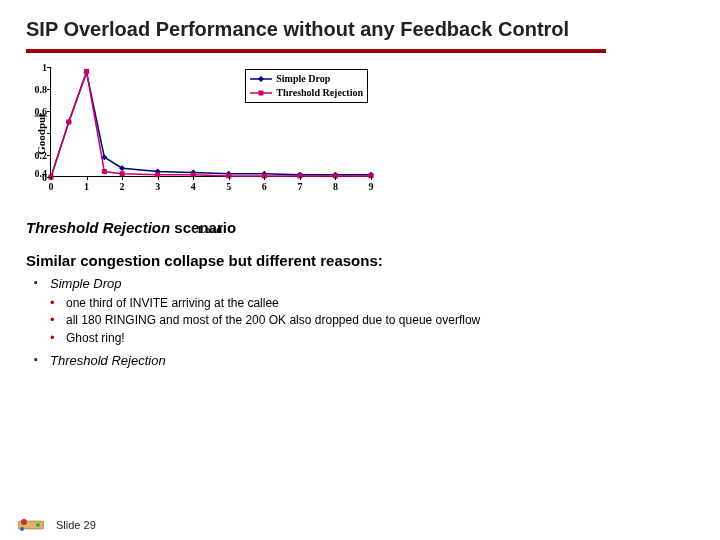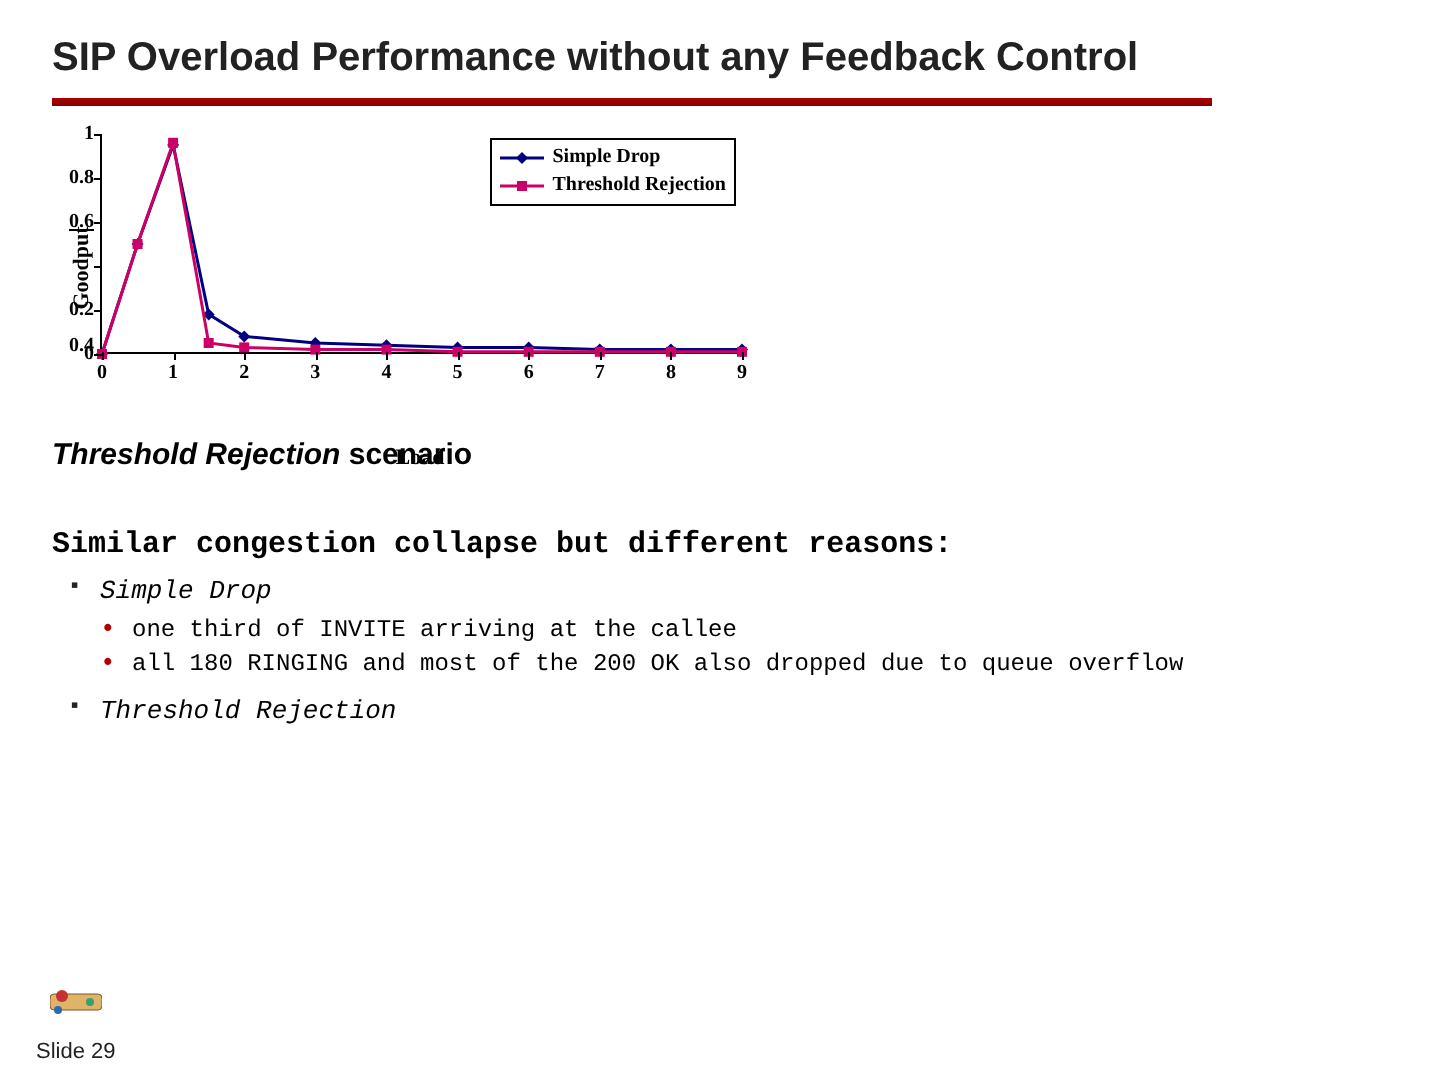--- a/index.html
+++ b/index.html
@@ -61,21 +61,21 @@
     border: 1px solid #000; background: #fff;
     font-size: 10px; font-weight: bold; padding: 2px 4px;
     line-height: 1.4;
   }
   .legend .row { display: flex; align-items: center; gap: 4px; white-space: nowrap; }
   .legend svg { display: block; }
 
   .footer {
     position: absolute; left: 18px; bottom: 8px;
     display: flex; align-items: center; gap: 12px;
-    font-size: 11px; color: #222; flex-direction: column;
+    font-size: 11px; color: #222;
   }
   .logo { width: 26px; height: 14px; position: relative; }
 </style>
 </head>
 <body>
 
 <div class="slide">
   <div class="title">SIP Overload Performance without any Feedback Control</div>
   <div class="rule"></div>
 
@@ -164,27 +164,28 @@
       <div class="xlabel" style="left: calc(24px + 160px);">Load</div>
     </div>
   </div>
 
   <div class="section">
     <div class="h2">
       <span class="italic">Threshold Rejection</span><span> scenario</span>
     </div>
   </div>
 
-  <div class="section" style="margin-top:28px;font-family:Liberation Mono, monospace;">
+  <div class="section" style="margin-top:16px;">
     <div class="h2">
       <span>Similar congestion collapse but </span><span class="bold">different</span><span> reasons:</span>
     </div>
     <div class="b1 italic" style="margin-top:6px;">Simple Drop</div>
     <div class="b2">one third of INVITE arriving at the callee</div>
     <div class="b2">all 180 RINGING  and most of the 200 OK also dropped due to queue overflow</div>
+    <div class="b2">Ghost ring!</div>
     <div class="b1 italic" style="margin-top:6px;">Threshold Rejection</div>
   </div>
 
   <div class="footer">
     <div class="logo">
       <svg width="26" height="14">
         <rect x="0" y="3" width="26" height="8" rx="2" fill="#dfb36a" stroke="#7a5b20" stroke-width="0.5"></rect>
         <circle cx="6" cy="4" r="3" fill="#c53030"></circle>
         <circle cx="4" cy="11" r="2" fill="#2b6cb0"></circle>
         <circle cx="20" cy="7" r="2" fill="#38a169"></circle>

